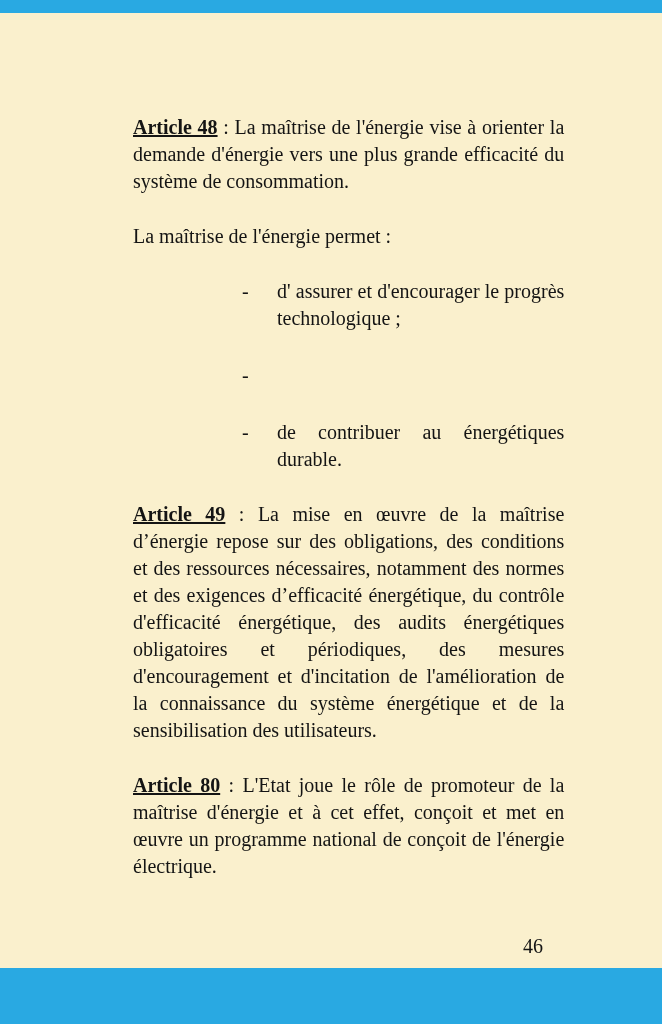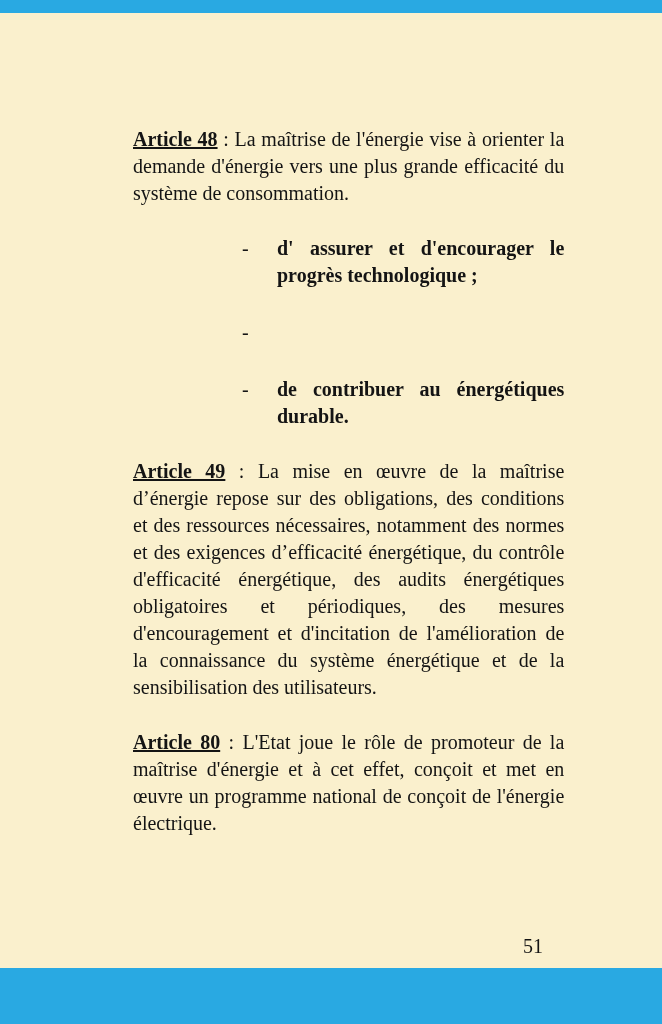--- a/index.html
+++ b/index.html
@@ -24,21 +24,21 @@
 
   .page-body {
     position: absolute;
     left: 133px;
     top: 114px;
     width: 431.3px;
     font-size: 20px;
     line-height: 27px;
     text-align: justify;
   }
-  .para { margin: 12px 0 28px 0; }
+  .para { margin: 0 0 28px 0; }
   .article-label {
     font-weight: bold;
     text-decoration: underline;
   }
   .dash-list {
     list-style: none;
     margin: 0 0 28px 0;
     padding: 0;
   }
   .dash-list li {
@@ -48,39 +48,39 @@
   }
   .dash-list li:last-child { margin-bottom: 0; }
   .dash-list .marker {
     flex: none;
     width: 35px;
     text-align: left;
   }
   .dash-list .bullet-text {
     flex: 1;
     text-align: justify;
-    font-weight: bold;
   }
   .page-number {
     position: absolute;
     left: 523px;
     top: 933px;
     font-size: 20px;
     line-height: 27px;
   }
 </style>
 </head>
 <body>
 
 <div class="bar bar-top"></div>
 
 <div class="page-body">
 
   <p class="para"><span class="article-label">Article 48</span><span> : La maîtrise de l'énergie vise à orienter la demande d'énergie vers une plus grande efficacité du système de consommation.</span></p>
 
+  <p class="para"><span>La maîtrise de l'énergie permet :</span></p>
 
   <ul class="dash-list">
     <li>
       <span class="marker">-</span>
       <span class="bullet-text">d' assurer et d'encourager le progrès technologique ;</span>
     </li>
     <li>
       <span class="marker">-</span>
     </li>
     <li>
@@ -88,15 +88,15 @@
       <span class="bullet-text">de contribuer au énergétiques durable.</span>
     </li>
   </ul>
 
   <p class="para"><span class="article-label">Article 49</span><span> : La mise en œuvre de la maîtrise d’énergie repose sur des obligations, des conditions et des ressources nécessaires, notamment des normes et des exigences dʼefficacité énergétique, du contrôle d'efficacité énergétique, des audits énergétiques obligatoires et périodiques, des mesures d'encouragement et d'incitation de l'amélioration de la connaissance du système énergétique et de la sensibilisation des utilisateurs.</span></p>
 
   <p class="para"><span class="article-label">Article 80</span><span> : L'Etat joue le rôle de promoteur de la maîtrise d'énergie et à cet effet, conçoit et met en œuvre un programme national de conçoit de l'énergie électrique.</span></p>
 
 </div>
 
-<div class="page-number">51</div>
+<div class="page-number">46</div>
 
 <div class="bar bar-bottom"></div>
 
 </body></html>

